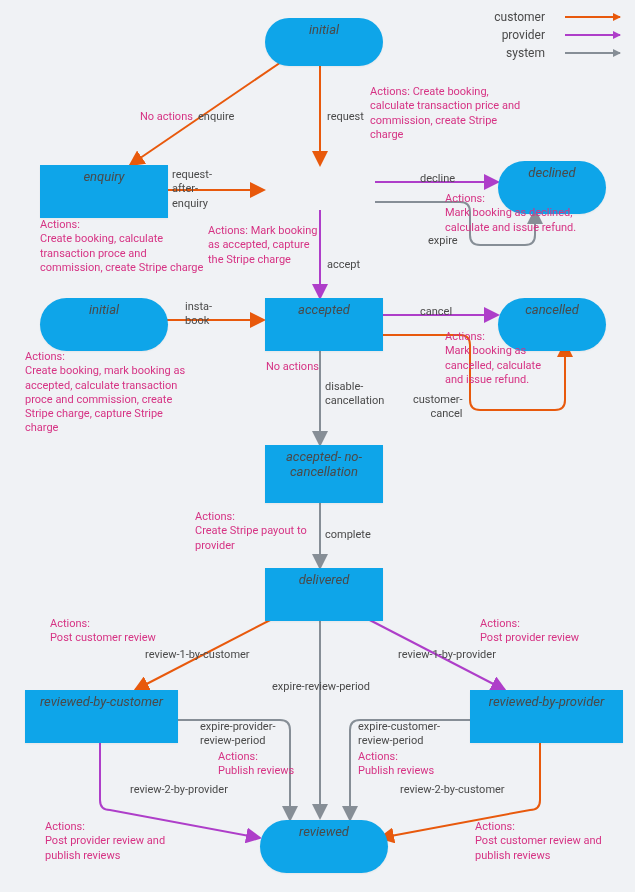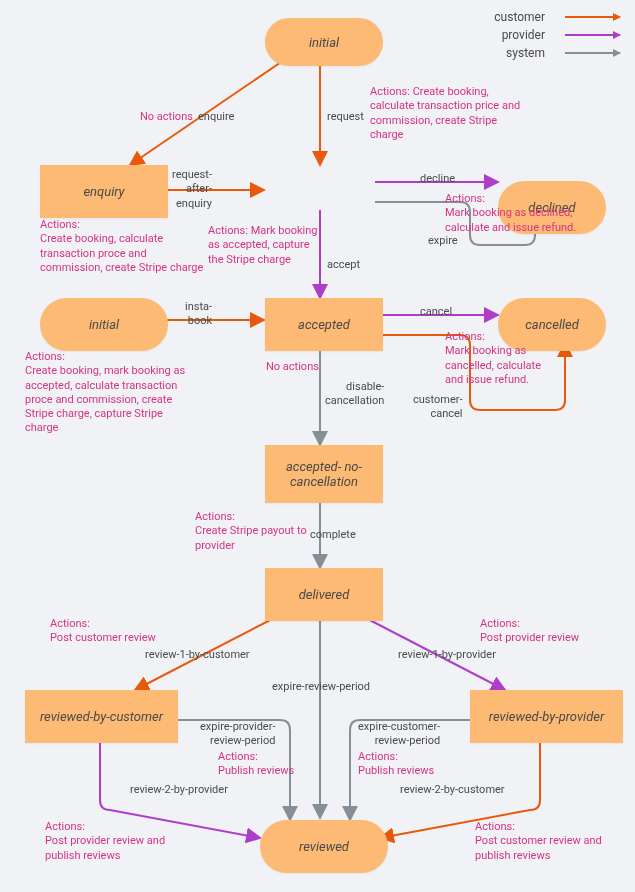--- a/index.html
+++ b/index.html
@@ -1,22 +1,22 @@
 <!DOCTYPE html>
 <html><head>
 <meta charset="utf-8">
 <style>
 html,body{margin:0;padding:0;background:#f0f2f5;font-family:-apple-system,BlinkMacSystemFont,"Segoe UI",Roboto,sans-serif}
 #canvas{position:relative;width:635px;height:892px;background:#f0f2f5;overflow:hidden}
-.node{position:absolute;background:#fdba74;display:flex;align-items:center;justify-content:center;text-align:center;font-style:italic;color:#4a4a4a;font-size:13px;box-shadow:0 1px 2px rgba(0,0,0,0.05);padding:4px}
+.node{position:absolute;background:#0ea5e9;display:flex;align-items:flex-start;justify-content:center;text-align:center;font-style:italic;color:#4a4a4a;font-size:13px;box-shadow:0 1px 2px rgba(0,0,0,0.05);padding:4px}
 .node.rect{border-radius:0}
 .node.rounded{border-radius:999px}
 .label{position:absolute;font-size:11px;color:#4a4a4a;white-space:pre-line;line-height:1.3}
 .label.magenta{color:#d63384}
-.label.center{text-align:right}
+.label.center{text-align:left}
 svg.edges{position:absolute;top:0;left:0;width:635px;height:892px;pointer-events:none}
 .legend{position:absolute;top:10px;right:15px;font-size:12px;color:#4a4a4a}
 .legend-row{display:flex;align-items:center;gap:20px;margin-bottom:4px;justify-content:flex-end}
 .legend-arrow{width:55px;height:2px;position:relative}
 .legend-arrow::after{content:"";position:absolute;right:-1px;top:-3px;border-left:8px solid;border-top:4px solid transparent;border-bottom:4px solid transparent}
 .la-customer{background:#e8590c}.la-customer::after{border-left-color:#e8590c}
 .la-provider{background:#ae3ec9}.la-provider::after{border-left-color:#ae3ec9}
 .la-system{background:#868e96}.la-system::after{border-left-color:#868e96}
 </style>
 </head>
@@ -87,21 +87,21 @@
 
   <path d="M540,735 L540,800 Q540,810 530,810 L380,838" stroke="#e8590c" stroke-width="2" fill="none" marker-end="url(#ah-c)"></path>
 </svg>
 
 <div class="node rounded" style="left:265px;top:18px;width:110px;height:40px">
       <span>initial</span>
     </div>
 <div class="node rect" style="left:40px;top:165px;width:120px;height:45px">
       <span>enquiry</span>
     </div>
-<div class="node rounded" style="left:498px;top:181px;width:100px;height:45px">
+<div class="node rounded" style="left:498px;top:161px;width:100px;height:45px">
       <span>declined</span>
     </div>
 <div class="node rounded" style="left:40px;top:298px;width:120px;height:45px">
       <span>initial</span>
     </div>
 <div class="node rect" style="left:265px;top:298px;width:110px;height:45px">
       <span>accepted</span>
     </div>
 <div class="node rounded" style="left:498px;top:298px;width:100px;height:45px">
       <span>cancelled</span>
@@ -131,21 +131,21 @@
 <div class="label" style="left:420px;top:172px">decline</div>
 <div class="label" style="left:428px;top:234px">expire</div>
 <div class="label" style="left:327px;top:258px">accept</div>
 <div class="label center" style="left:185px;top:300px">insta-
 book</div>
 <div class="label" style="left:420px;top:305px">cancel</div>
 <div class="label center" style="left:413px;top:393px;text-align:right">customer-
 cancel</div>
 <div class="label center" style="left:325px;top:380px">disable-
 cancellation</div>
-<div class="label" style="left:310px;top:528px">complete</div>
+<div class="label" style="left:325px;top:528px">complete</div>
 <div class="label" style="left:145px;top:648px">review-1-by-customer</div>
 <div class="label" style="left:398px;top:648px">review-1-by-provider</div>
 <div class="label" style="left:272px;top:680px">expire-review-period</div>
 <div class="label center" style="left:200px;top:720px">expire-provider-
 review-period</div>
 <div class="label center" style="left:358px;top:720px">expire-customer-
 review-period</div>
 <div class="label" style="left:130px;top:783px">review-2-by-provider</div>
 <div class="label" style="left:400px;top:783px">review-2-by-customer</div>
 

